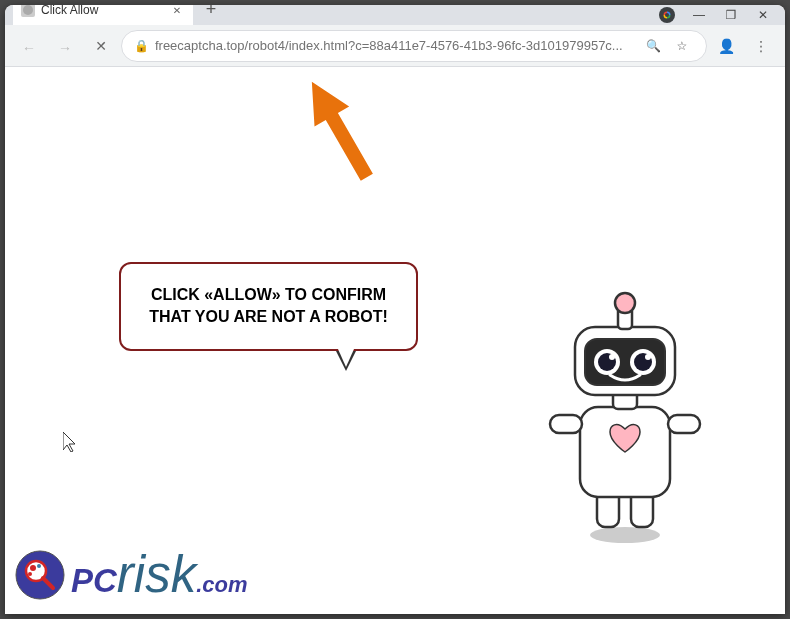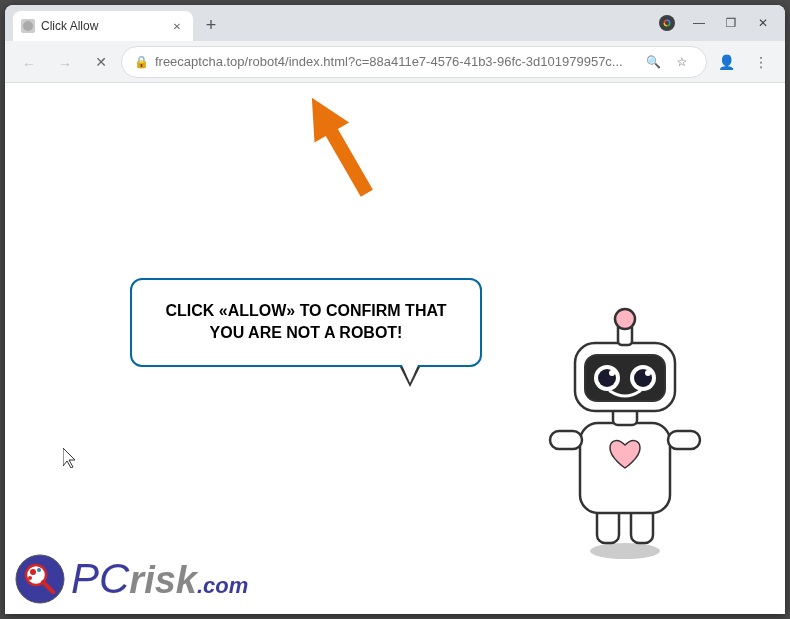--- a/index.html
+++ b/index.html
@@ -20,21 +20,21 @@
       border-radius: 8px 8px 0 0;
       box-shadow: 0 2px 10px rgba(0,0,0,0.5);
       display: flex;
       flex-direction: column;
       overflow: hidden;
     }
 
     
     .title-bar {
       background: #dee1e6;
-      height: 36px;
+      height: 20px;
       display: flex;
       align-items: center;
       padding: 0 8px;
       gap: 16px;
       border-radius: 8px 8px 0 0;
     }
 
     .tab-area {
       display: flex;
       align-items: flex-end;
@@ -221,26 +221,26 @@
       top: 10px;
       left: 290px;
       width: 60px;
       height: 80px;
     }
 
     
     .speech-bubble {
       position: absolute;
       top: 195px;
-      left: 125px;
+      left: 114px;
       background: #fff;
-      border: 2px solid #0369a1;
+      border: 2px solid #7f1d1d;
       border-radius: 12px;
       padding: 20px 24px;
-      width: 352px;
+      width: 299px;
       text-align: center;
     }
 
     .speech-bubble::after {
       content: '';
       position: absolute;
       bottom: -22px;
       right: 60px;
       border-width: 20px 10px 0 10px;
       border-style: solid;
@@ -414,22 +414,22 @@
         <circle cx="25" cy="25" r="24" fill="#1a1a8c" stroke="#333" stroke-width="1"></circle>
         <circle cx="21" cy="21" r="10" fill="white" stroke="#cc0000" stroke-width="2.5"></circle>
         <line x1="28" y1="28" x2="38" y2="38" stroke="#cc0000" stroke-width="4" stroke-linecap="round"></line>
 
         <circle cx="18" cy="18" r="3" fill="#cc0000"></circle>
         <circle cx="24" cy="16" r="2" fill="#1a6699"></circle>
         <circle cx="15" cy="24" r="2" fill="#cc0000"></circle>
       </svg>
 
       <div style="display:flex;align-items:baseline;gap:0">
-        <span style="font-size:42px;font-weight:400;font-style:italic;color:#1a1a8c;">PC</span>
-        <span style="font-size:38px;font-weight:700;font-style:italic;color:#737373;">risk</span>
+        <span style="font-size:33px;font-weight:700;font-style:italic;color:#1a1a8c;">PC</span>
+        <span style="font-size:51px;font-weight:400;font-style:italic;color:#0c4a6e;">risk</span>
         <span style="font-size:22px;font-weight:700;font-style:italic;color:#1a1a8c;">.com</span>
       </div>
     </div>
 
     <div class="cursor">
       <svg width="14" height="20" viewBox="0 0 14 20">
         <polygon points="0,0 0,18 4,13 8,20 10,19 6,12 12,12" fill="white" stroke="#333" stroke-width="1"></polygon>
       </svg>
     </div>
 

